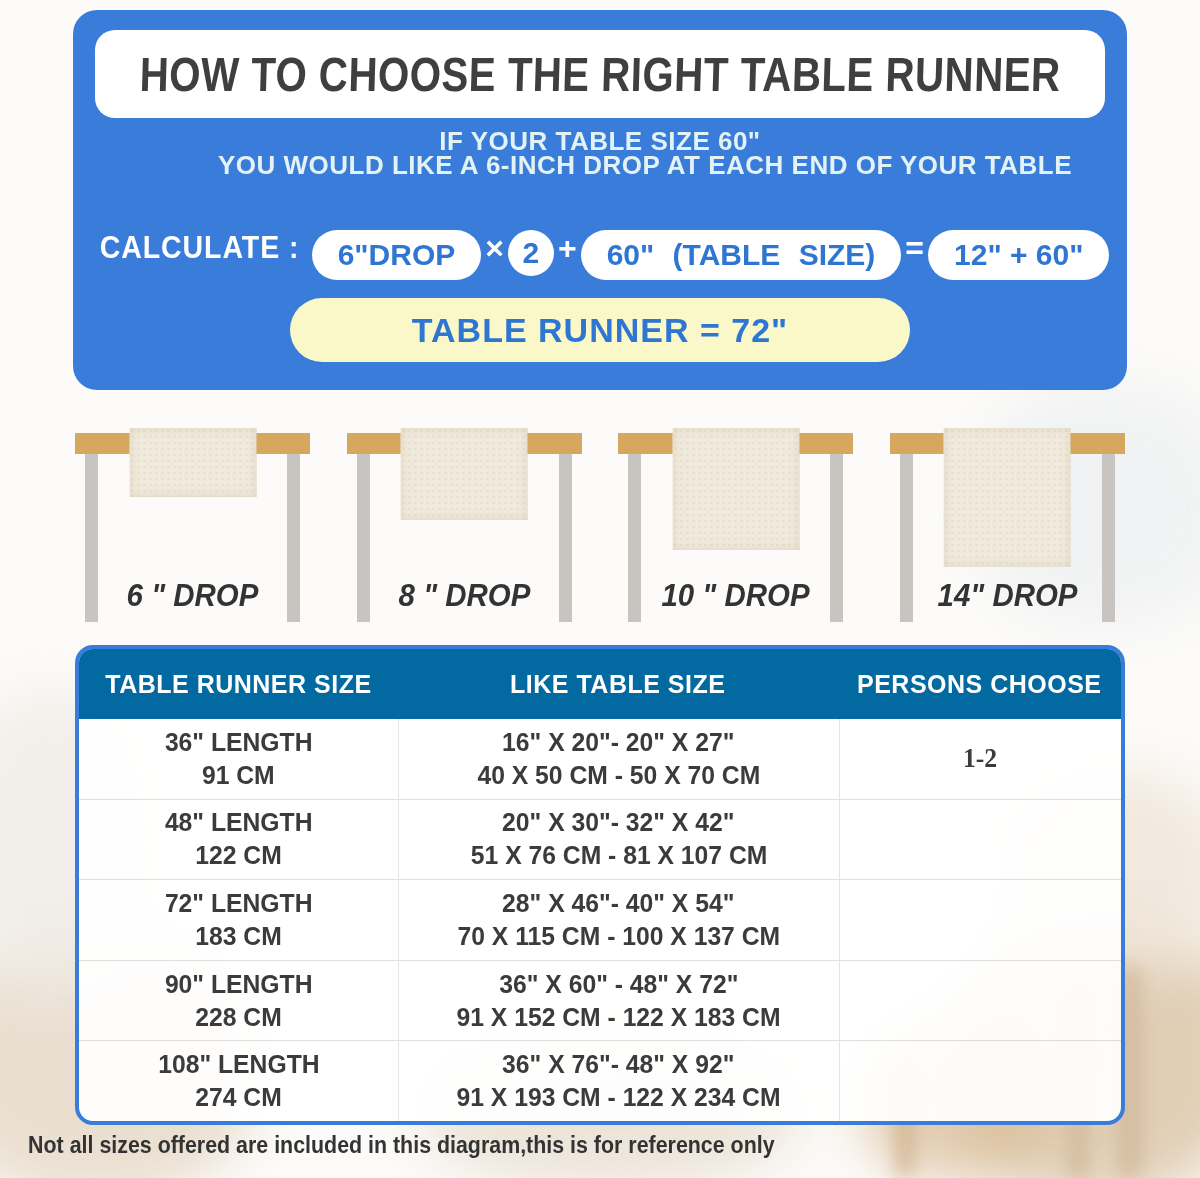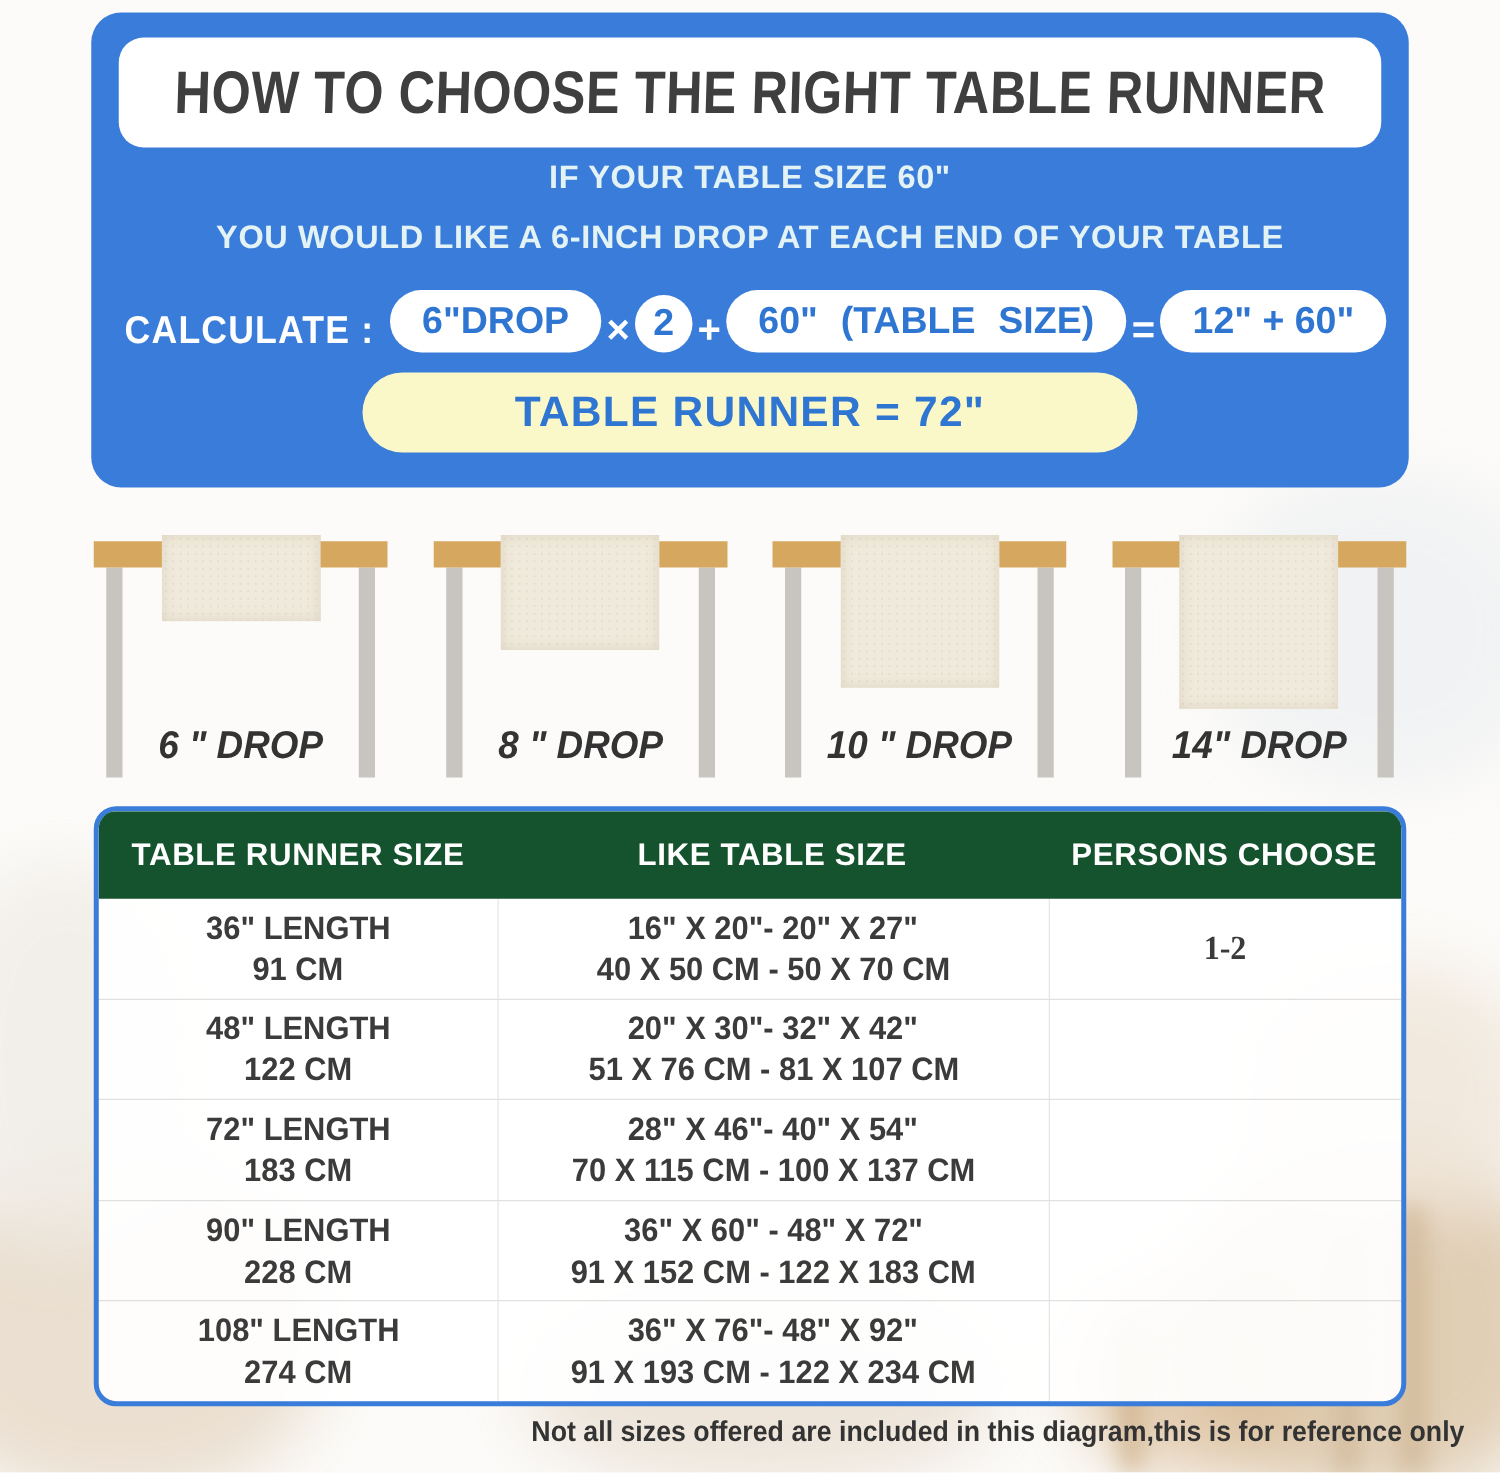--- a/index.html
+++ b/index.html
@@ -24,22 +24,22 @@
 
   
   .hero{left:73px;top:10px;width:1054px;height:380px;background:#3a7cd9;border-radius:24px;}
   .title-bar{position:absolute;left:22px;right:22px;top:20px;height:88px;background:#ffffff;border-radius:20px;
              display:flex;align-items:center;justify-content:center;}
   .title-bar h1{margin:0;font-size:48px;font-weight:bold;color:#3f3f3f;white-space:nowrap;
                 transform:scaleX(.84) skewX(-2deg);letter-spacing:.5px;}
   .sub{position:absolute;left:0;width:100%;text-align:center;color:#e3f3f5;font-weight:bold;
        font-size:26px;letter-spacing:.5px;margin:0;}
   .sub1{top:116px;}
-  .sub2{top:164px;}
-  .calc-row{position:absolute;left:0;top:220px;width:100%;height:52px;display:flex;align-items:flex-end;
+  .sub2{top:140px;padding-left:45px;}
+  .calc-row{position:absolute;left:0;top:220px;width:100%;height:52px;display:flex;align-items:flex-start;
             justify-content:center;gap:4px;}
   .calc-label{color:#ffffff;font-weight:bold;font-size:31px;letter-spacing:1px;transform:scaleX(.92);white-space:nowrap;}
   .pill{background:#ffffff;color:#2e76d2;font-weight:bold;font-size:30px;border-radius:28px;
         padding:8px 26px;white-space:nowrap;display:flex;align-items:center;justify-content:center;}
   .pill.wide{word-spacing:10px;}
   .pill.circle{width:46px;height:46px;padding:0;border-radius:50%;}
   .op{color:#ffffff;font-weight:bold;font-size:32px;}
   .result-pill{position:absolute;left:50%;transform:translateX(-50%);top:288px;width:620px;height:64px;
                background:#faf8c8;border-radius:34px;display:flex;align-items:center;justify-content:center;
                color:#2e76d2;font-weight:bold;font-size:34px;letter-spacing:1px;white-space:nowrap;}
@@ -57,36 +57,36 @@
   .fig1 .runner{height:69px;}
   .fig2 .runner{height:92px;}
   .fig3 .runner{height:122px;}
   .fig4 .runner{height:139px;}
   .fig figcaption{position:absolute;left:0;right:0;bottom:8px;text-align:center;font-weight:bold;
                   font-style:italic;font-size:31px;color:#333333;white-space:nowrap;transform:scaleX(.95);}
 
   
   .size-panel{left:75px;top:645px;width:1050px;height:480px;box-sizing:border-box;border:4px solid #3a7cd9;
               border-radius:18px;overflow:hidden;background:rgba(255,255,255,.93);display:flex;flex-direction:column;}
-  .panel-header{height:70px;flex:0 0 70px;background:#14532d;display:flex;align-items:center;}
+  .panel-header{height:70px;flex:0 0 70px;background:#0369a1;display:flex;align-items:center;}
   .hcell{display:flex;align-items:center;justify-content:center;color:#ffffff;font-weight:bold;font-size:25px;
          letter-spacing:.5px;transform-origin:center;}
   .c1{flex:0 0 30.6%;}
   .c2{flex:0 0 42.2%;}
   .c3{flex:1;}
   .panel-body{flex:1;display:flex;flex-direction:column;}
   .trow{flex:1;display:flex;align-items:stretch;border-bottom:1px solid rgba(0,0,0,.12);}
   .trow:last-child{border-bottom:none;}
   .tcell{display:flex;flex-direction:column;align-items:center;justify-content:center;color:#3b3b3b;
          font-weight:bold;font-size:26px;line-height:33px;text-align:center;}
   .tcell.c1,.tcell.c2{border-right:1px solid rgba(0,0,0,.10);}
   .tcell span{display:inline-block;transform:scaleX(.95);white-space:nowrap;}
   .persons{font-size:27px;font-family:Liberation Serif, serif;}
 
-  .footnote{left:0;top:1132px;width:100%;text-align:right;font-weight:bold;font-size:23px;color:#333333;margin:0;}
+  .footnote{left:0;top:1132px;width:100%;text-align:left;font-weight:bold;font-size:23px;color:#333333;margin:0;}
   .footnote span{display:inline-block;transform:scaleX(.93);white-space:nowrap;}
 </style>
 </head>
 <body>
 
 <div class="canvas">
 
   <div class="blob b1"></div>
   <div class="blob b2"></div>
   <div class="blob b3"></div>

